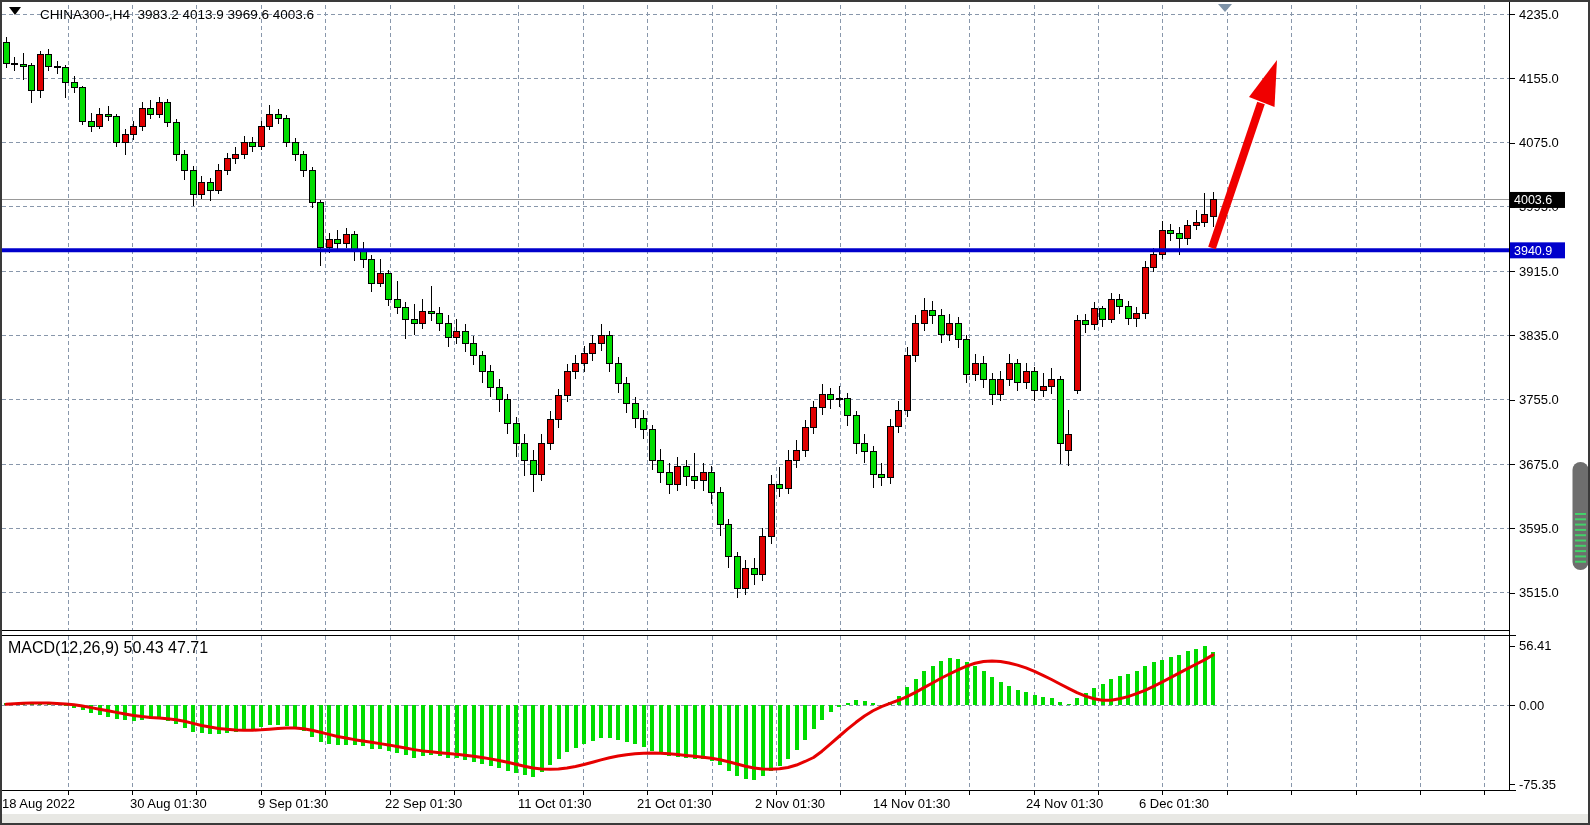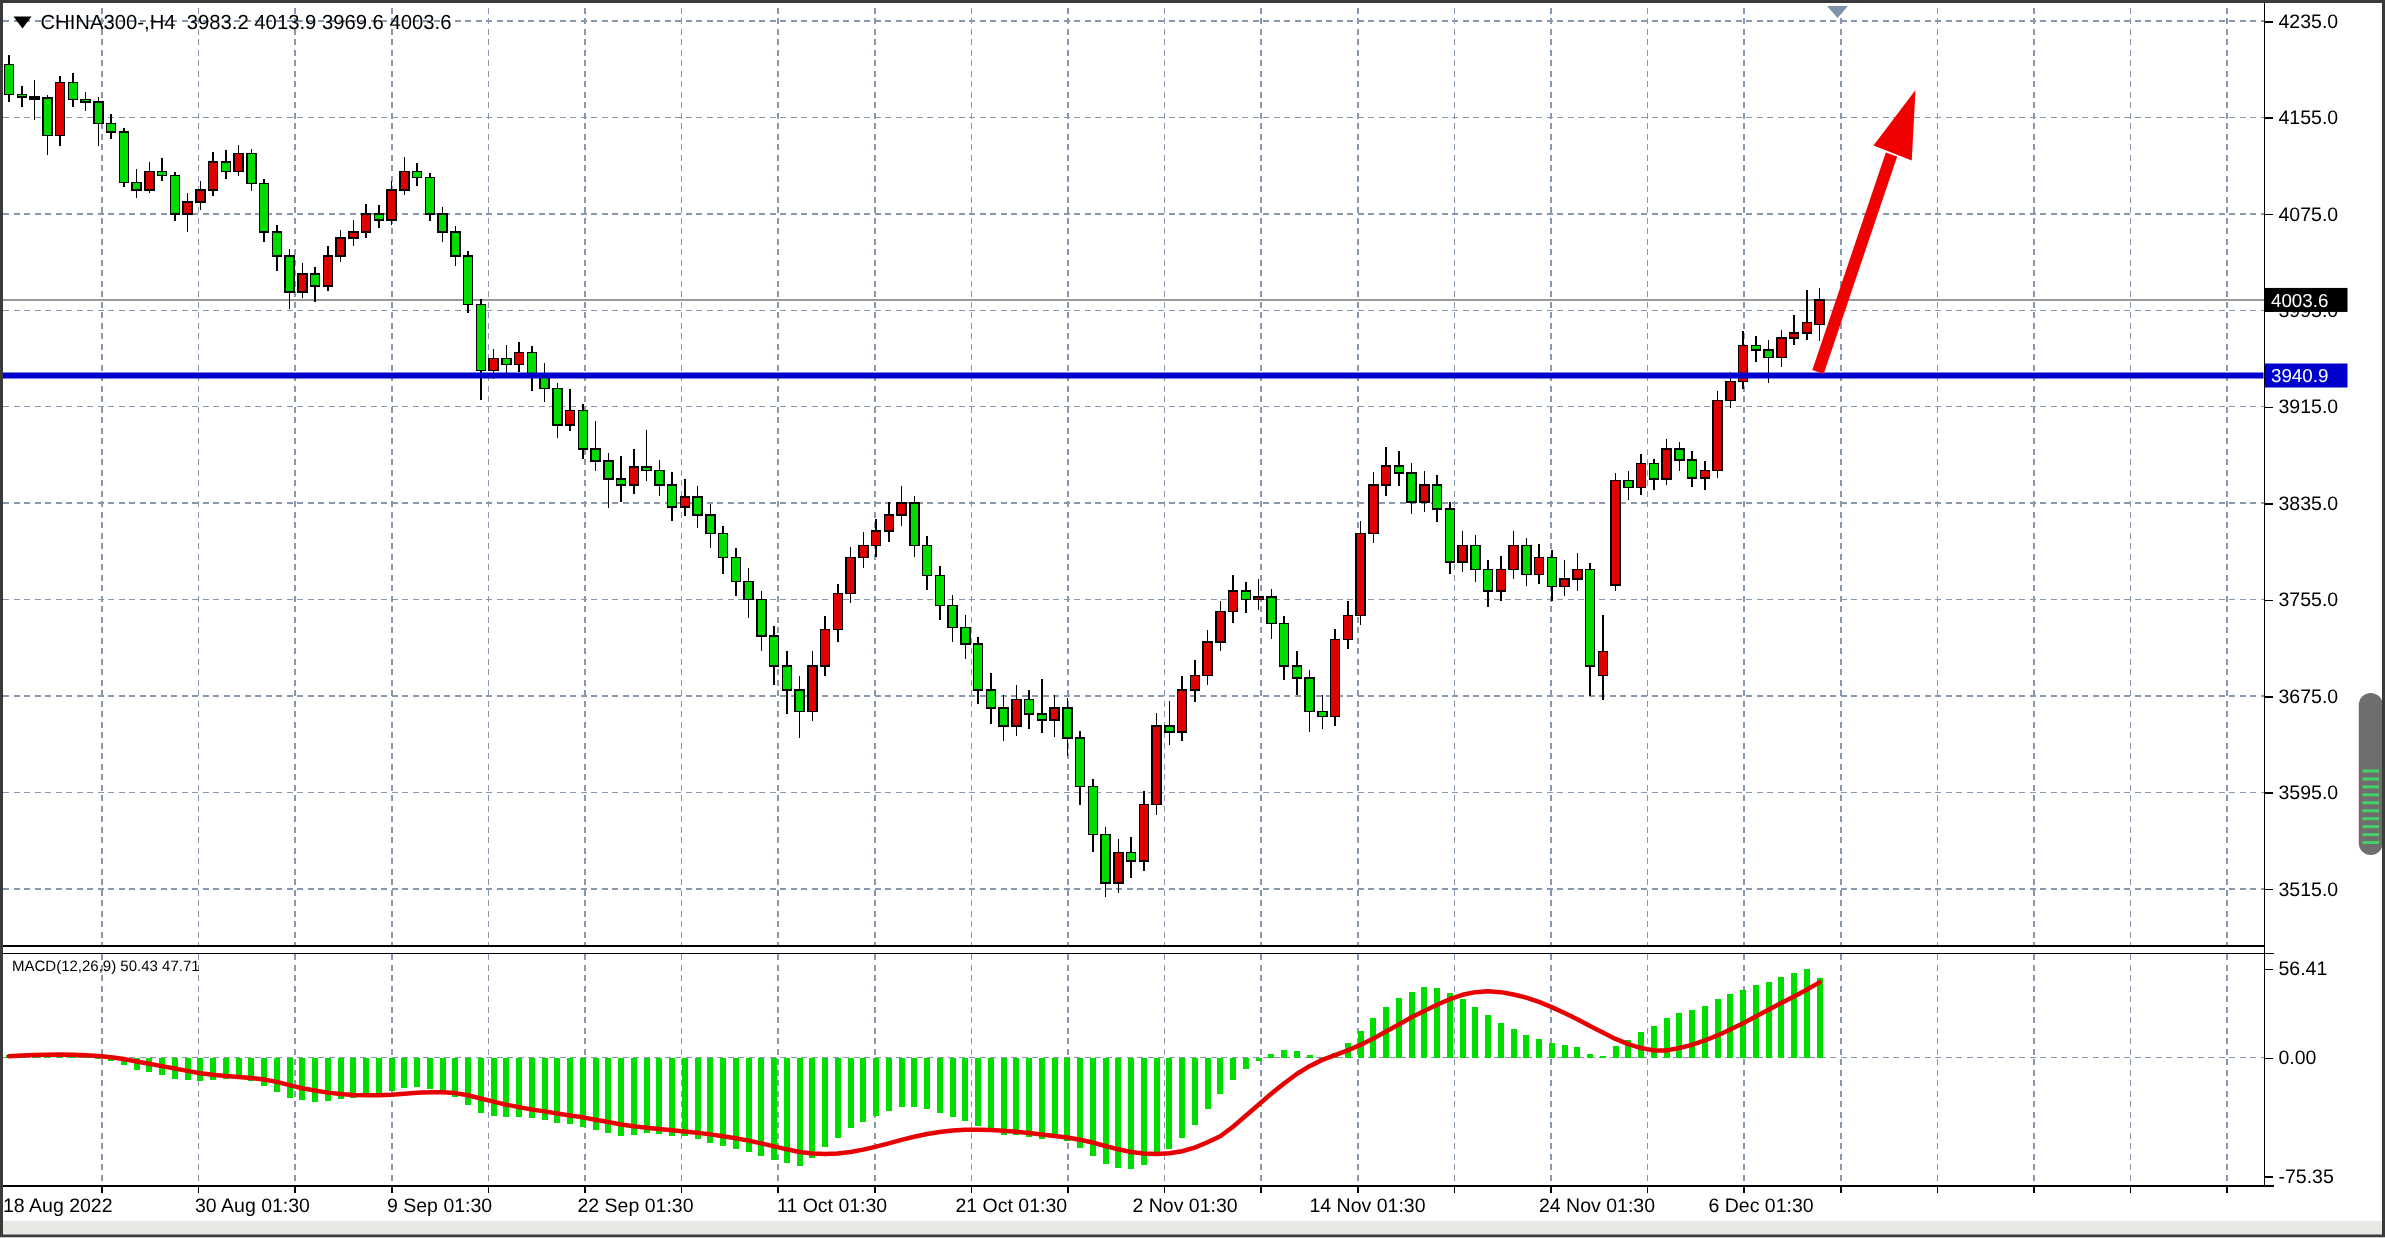--- a/index.html
+++ b/index.html
@@ -1,22 +1,22 @@
 <!DOCTYPE html>
 <html><head>
 <meta charset="utf-8">
 <style>
   html,body{margin:0;padding:0;}
   body{width:1590px;height:825px;position:relative;background:#fff;
        font-family:"Liberation Sans", sans-serif;}
   #stage{position:absolute;left:0;top:0;width:1590px;height:825px;}
   svg{position:absolute;left:0;top:0;}
   .overlay{position:absolute;color:#000;font-size:13.5px;white-space:pre;}
-  #title-bar{left:9px;top:7px;display:flex;align-items:center;gap:6px;}
-  #macd-bar{left:8px;top:639px;font-size:10px;}
+  #title-bar{left:9px;top:7px;display:flex;align-items:flex-start;gap:19px;}
+  #macd-bar{left:8px;top:639px;font-size:16px;}
   .tri{width:0;height:0;border-left:6.5px solid transparent;border-right:6.5px solid transparent;
        border-top:8px solid #000;display:inline-block;}
 </style>
 </head>
 <body>
 
 <div id="stage">
   <svg id="chart-svg" width="1590" height="825" viewBox="0 0 1590 825">
       <rect x="0" y="0" width="1590" height="825" fill="#ffffff"></rect>
       <rect x="2" y="814" width="1586" height="9" fill="#e8e8e4"></rect>

